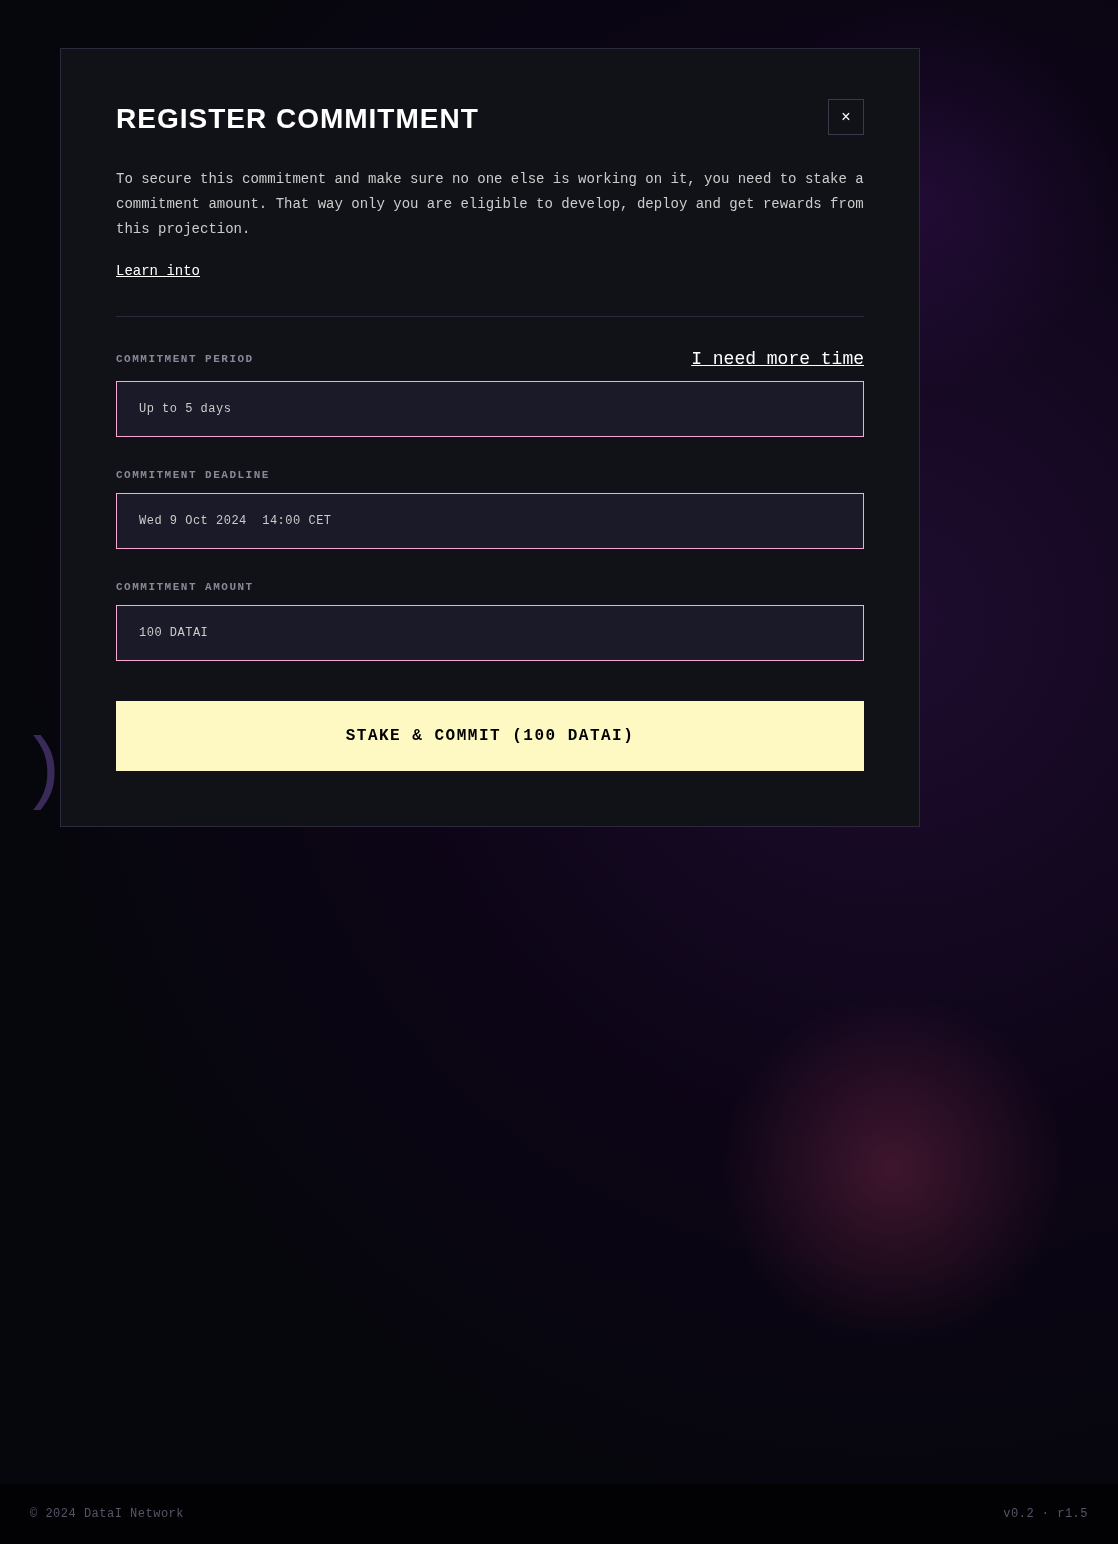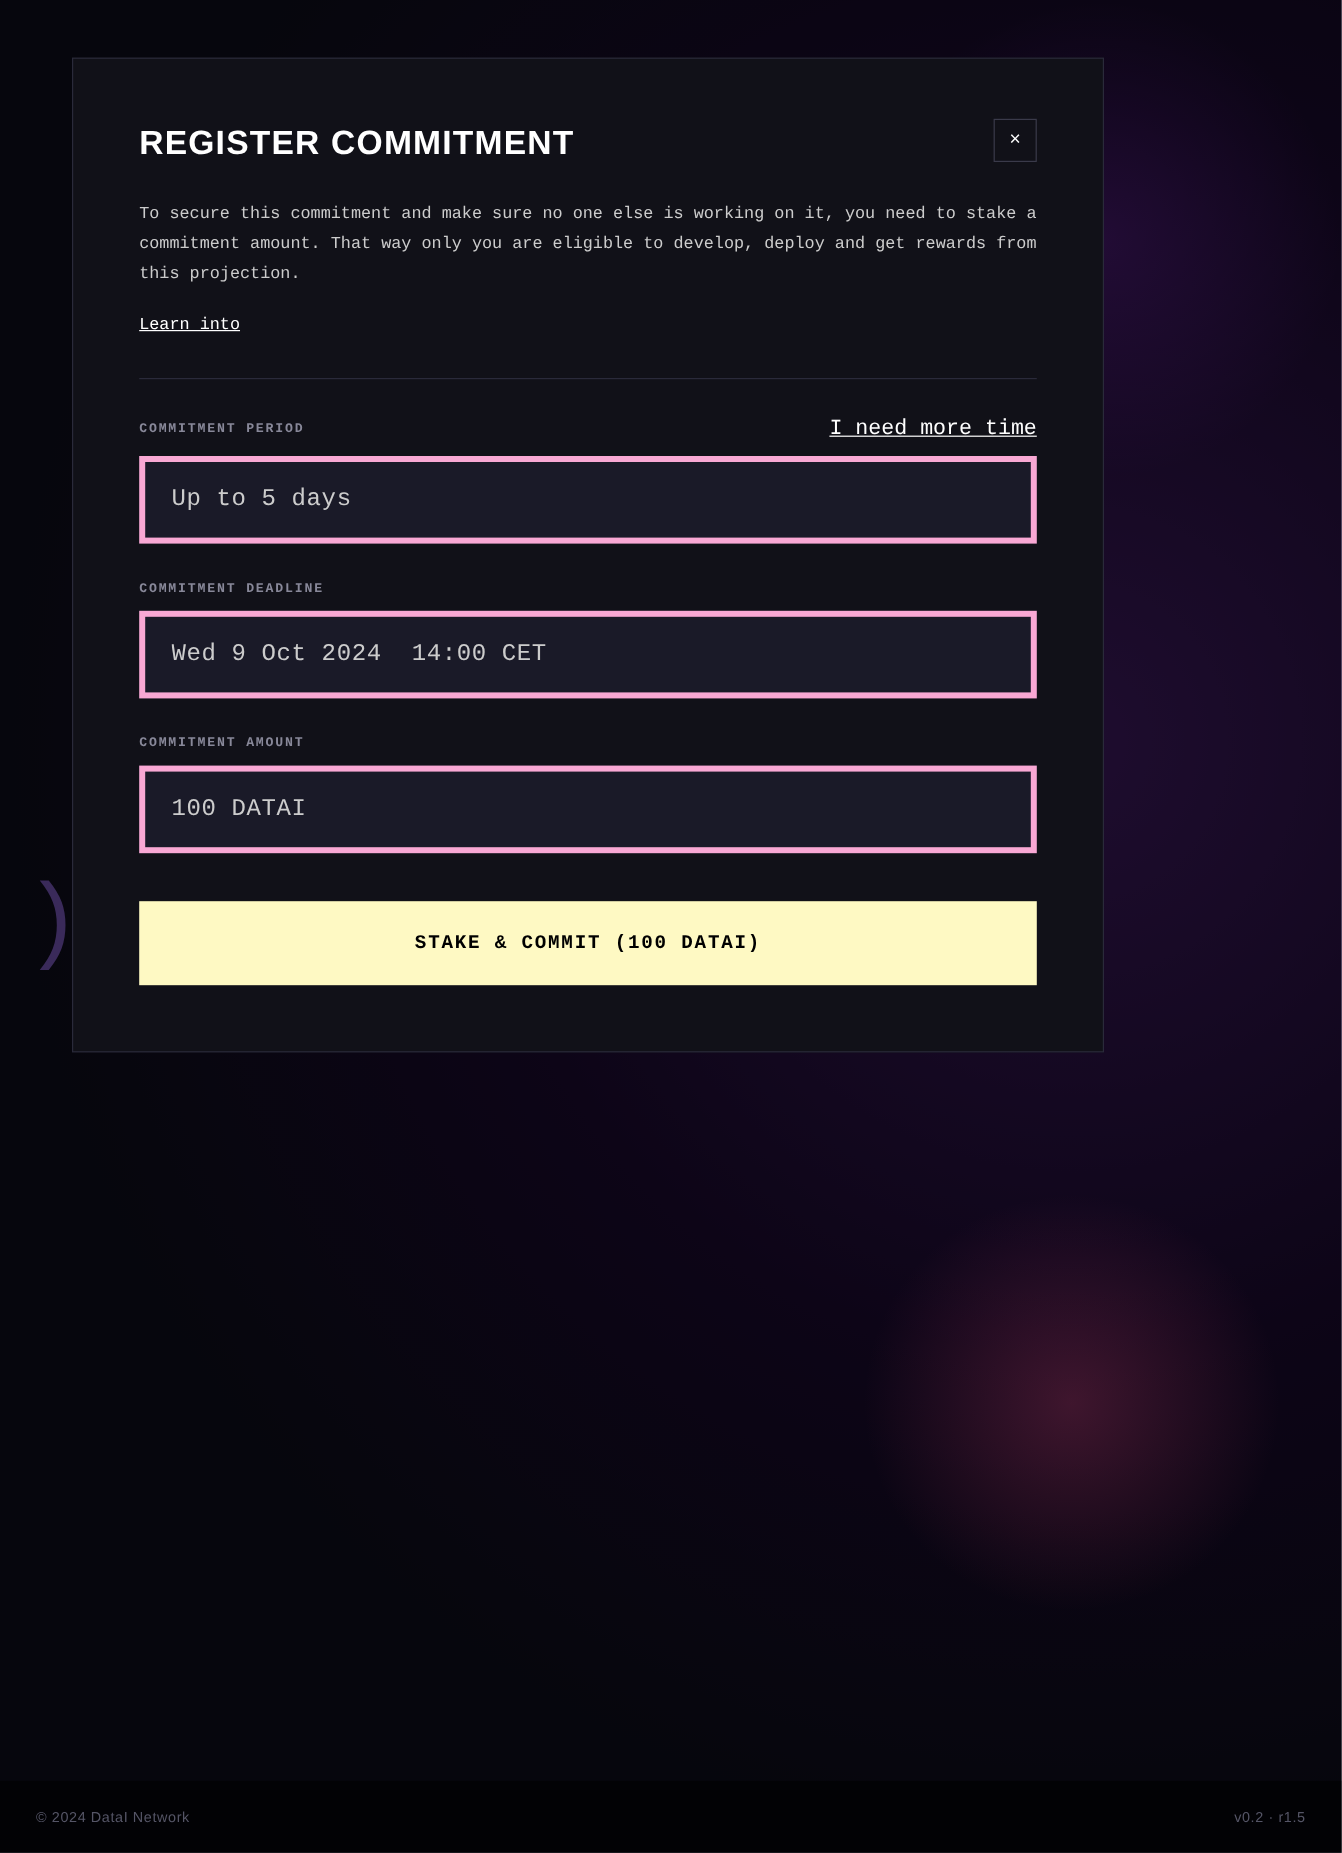--- a/index.html
+++ b/index.html
@@ -145,23 +145,23 @@
       color: #ffffff;
       font-size: 18px;
       text-decoration: underline;
       cursor: pointer;
       font-family: 'Courier New', Courier, monospace;
     }
 
     .field-input {
       width: 100%;
       background: #1a1a28;
-      border: 5px solid #f9a8d4;
+      border: 1px solid #f9a8d4;
       color: #cccccc;
-      font-size: 20px;
+      font-size: 12px;
       font-family: 'Courier New', Courier, monospace;
       padding: 20px 22px;
       outline: none;
       letter-spacing: 0.5px;
     }
 
     .stake-button {
       width: 100%;
       background: #fef9c3;
       color: #000000;
@@ -187,21 +187,21 @@
       display: flex;
       align-items: center;
       justify-content: space-between;
       padding: 0 30px;
       z-index: 5;
     }
 
     .bottom-text {
       color: #555566;
       font-size: 12px;
-      font-family: Liberation Sans, sans-serif;
+      font-family: Liberation Mono, monospace;
       letter-spacing: 0.5px;
     }
 
     
     .side-bracket {
       position: absolute;
       left: 20px;
       top: 50%;
       transform: translateY(-50%);
       color: #3a2a5a;

